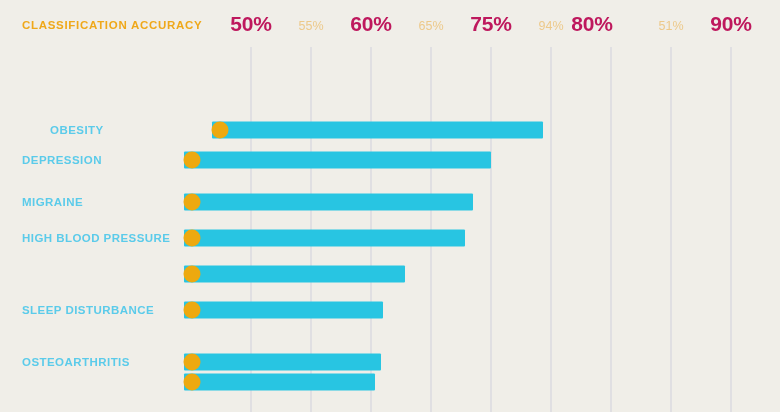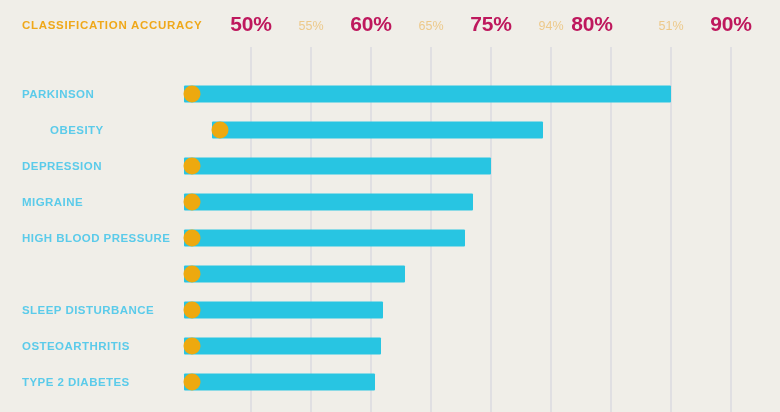--- a/index.html
+++ b/index.html
@@ -131,31 +131,26 @@
       <div class="gridline" style="left: 310px;"></div>
       <div class="gridline" style="left: 370px;"></div>
       <div class="gridline" style="left: 430px;"></div>
       <div class="gridline" style="left: 490px;"></div>
       <div class="gridline" style="left: 550px;"></div>
       <div class="gridline" style="left: 610px;"></div>
       <div class="gridline" style="left: 670px;"></div>
       <div class="gridline" style="left: 730px;"></div>
     </div>
   <div class="rows" id="rows">
-      <div class="row" style="top: 76px;">
-        <div class="row-label">PARKINSON</div>
-        <div class="bar" style="left: 184px; width: 487px;"></div>
-        <div class="bar-dot" style="left: 192px;"></div>
-      </div>
       <div class="row" style="top: 112px; margin-left: 28px;">
         <div class="row-label">OBESITY</div>
         <div class="bar" style="left: 184px; width: 331px;"></div>
         <div class="bar-dot" style="left: 192px;"></div>
       </div>
-      <div class="row" style="top: 148px;">
+      <div class="row" style="top: 142px;">
         <div class="row-label">DEPRESSION</div>
         <div class="bar" style="left: 184px; width: 307px;"></div>
         <div class="bar-dot" style="left: 192px;"></div>
       </div>
       <div class="row" style="top: 184px;">
         <div class="row-label">MIGRAINE</div>
         <div class="bar" style="left: 184px; width: 289px;"></div>
         <div class="bar-dot" style="left: 192px;"></div>
       </div>
       <div class="row" style="top: 220px; text-align: right;">
@@ -165,25 +160,24 @@
       </div>
       <div class="row" style="top: 256px;">
         <div class="bar" style="left: 184px; width: 220.6px;"></div>
         <div class="bar-dot" style="left: 192px;"></div>
       </div>
       <div class="row" style="top: 292px;">
         <div class="row-label">SLEEP DISTURBANCE</div>
         <div class="bar" style="left: 184px; width: 199px;"></div>
         <div class="bar-dot" style="left: 192px;"></div>
       </div>
-      <div class="row" style="top: 328px;">
+      <div class="row" style="top: 344px;">
         <div class="row-label">OSTEOARTHRITIS</div>
         <div class="bar" style="left: 184px; width: 196.6px;"></div>
         <div class="bar-dot" style="left: 192px;"></div>
       </div>
       <div class="row" style="top: 364px;">
-        <div class="row-label">TYPE 2 DIABETES</div>
         <div class="bar" style="left: 184px; width: 190.6px;"></div>
         <div class="bar-dot" style="left: 192px;"></div>
       </div>
     </div>
 
 </div>
 
 </body></html>

